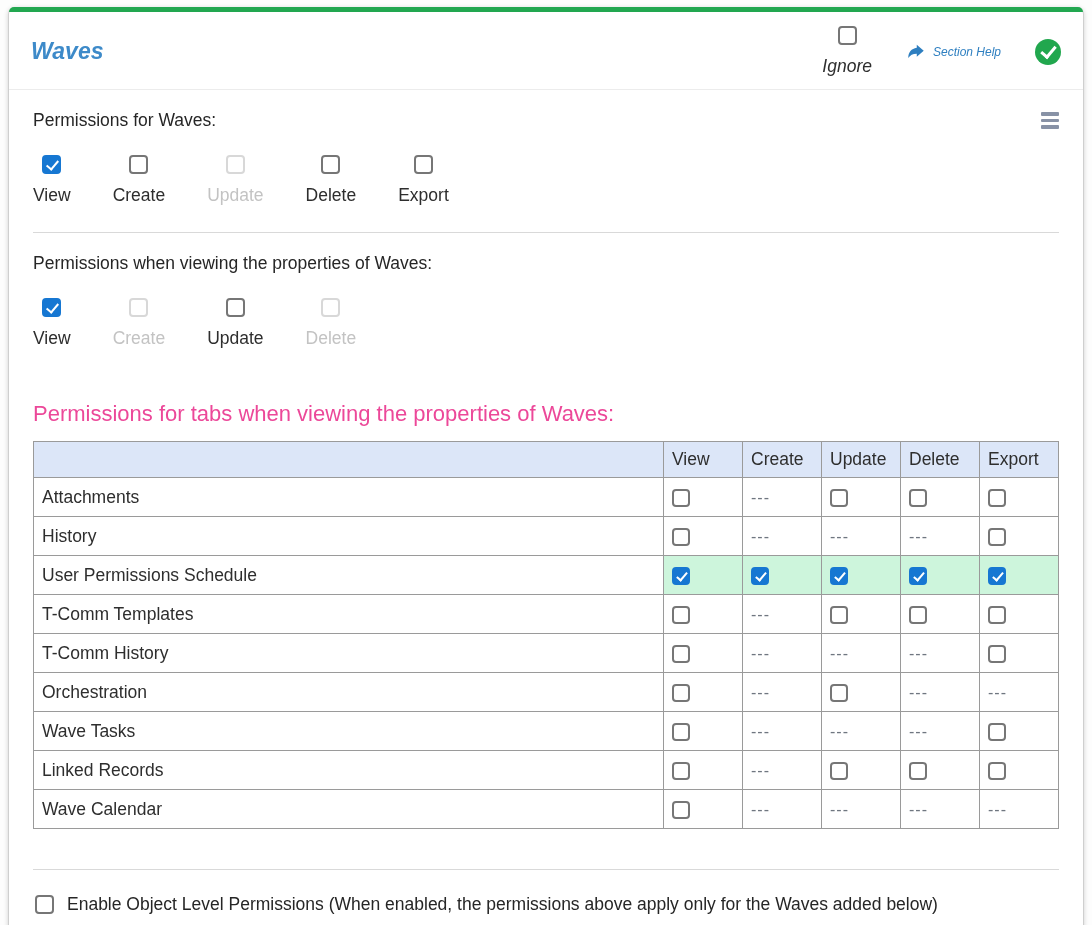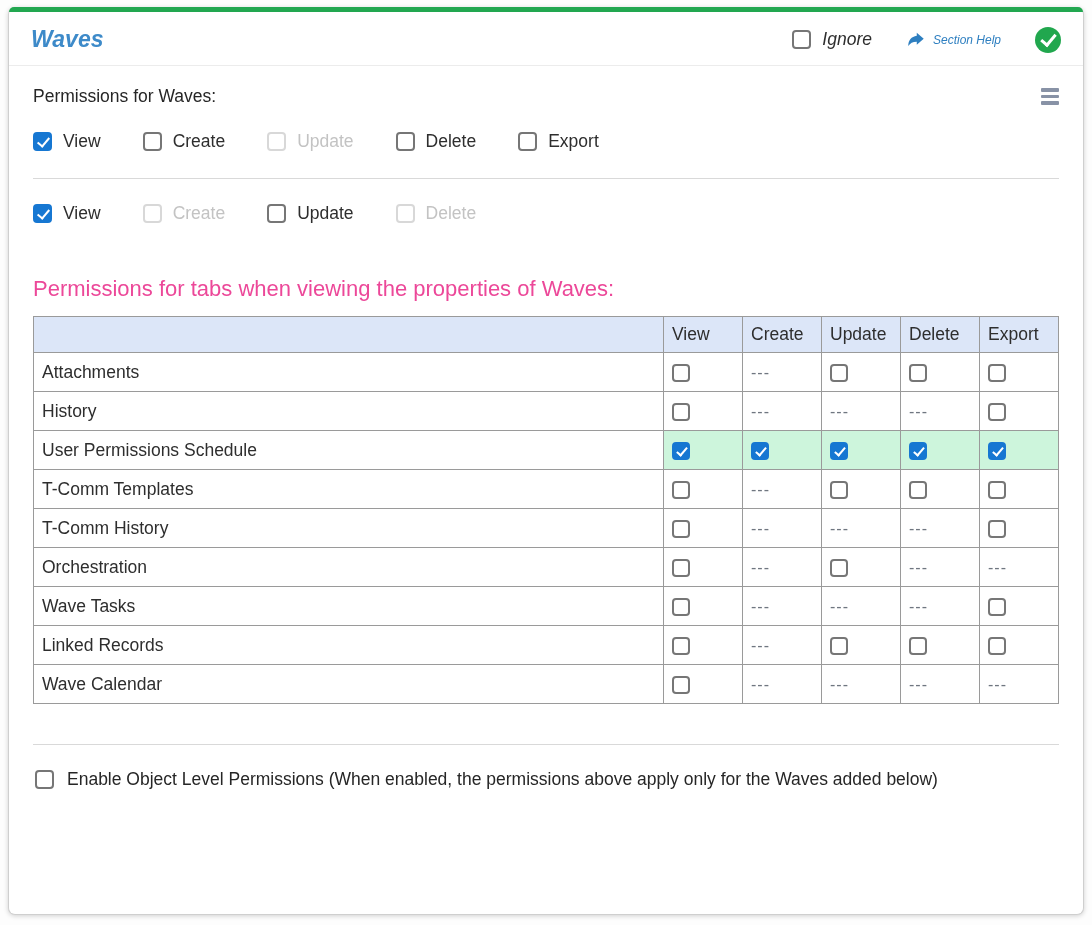--- a/index.html
+++ b/index.html
@@ -24,21 +24,21 @@
     width:19px; height:19px; border:2px solid #767676; border-radius:4px; background:#fff;
     cursor:pointer;
   }
   .cb.checked { background:#1677d2; border-color:#1677d2; }
   .cb.checked::after {
     content:''; position:absolute; left:5px; top:1px; width:5px; height:10px;
     border:solid #fff; border-width:0 2.5px 2.5px 0; transform:rotate(40deg);
   }
   .cb.disabled { border-color:#d8d8d8; cursor:default; }
 
-  .cb-item { display:inline-flex; align-items:center; gap:11px; font-size:17.5px; color:#2e2e2e; cursor:pointer; }
+  .cb-item { display:inline-flex; align-items:center; gap:11px; font-size:17.5px; color:#2e2e2e; cursor:pointer;flex-direction:column; }
   .cb-item.disabled { color:#c3c3c3; cursor:default; }
 
   .link { display:inline-flex; align-items:center; gap:7px; color:#2e7fc0; font-size:12px; text-decoration:none; cursor:pointer; }
 
   .ok-badge { width:26px; height:26px; border-radius:50%; background:#21a74e; position:relative; flex:none; }
   .ok-badge::after {
     content:''; position:absolute; left:9px; top:4px; width:6px; height:12px;
     border:solid #fff; border-width:0 3px 3px 0; transform:rotate(40deg);
   }
 
@@ -120,20 +120,23 @@
           <span>Delete</span>
         </label>
         <label class="cb-item">
           <span class="cb"></span>
           <span>Export</span>
         </label>
       </div>
 
     <hr class="divider">
 
+    <div class="section-label-row">
+      <span class="section-label">Permissions when viewing the properties of Waves:</span>
+    </div>
     <div class="cb-row">
         <label class="cb-item">
           <span class="cb checked"></span>
           <span>View</span>
         </label>
         <label class="cb-item disabled">
           <span class="cb disabled"></span>
           <span>Create</span>
         </label>
         <label class="cb-item">

